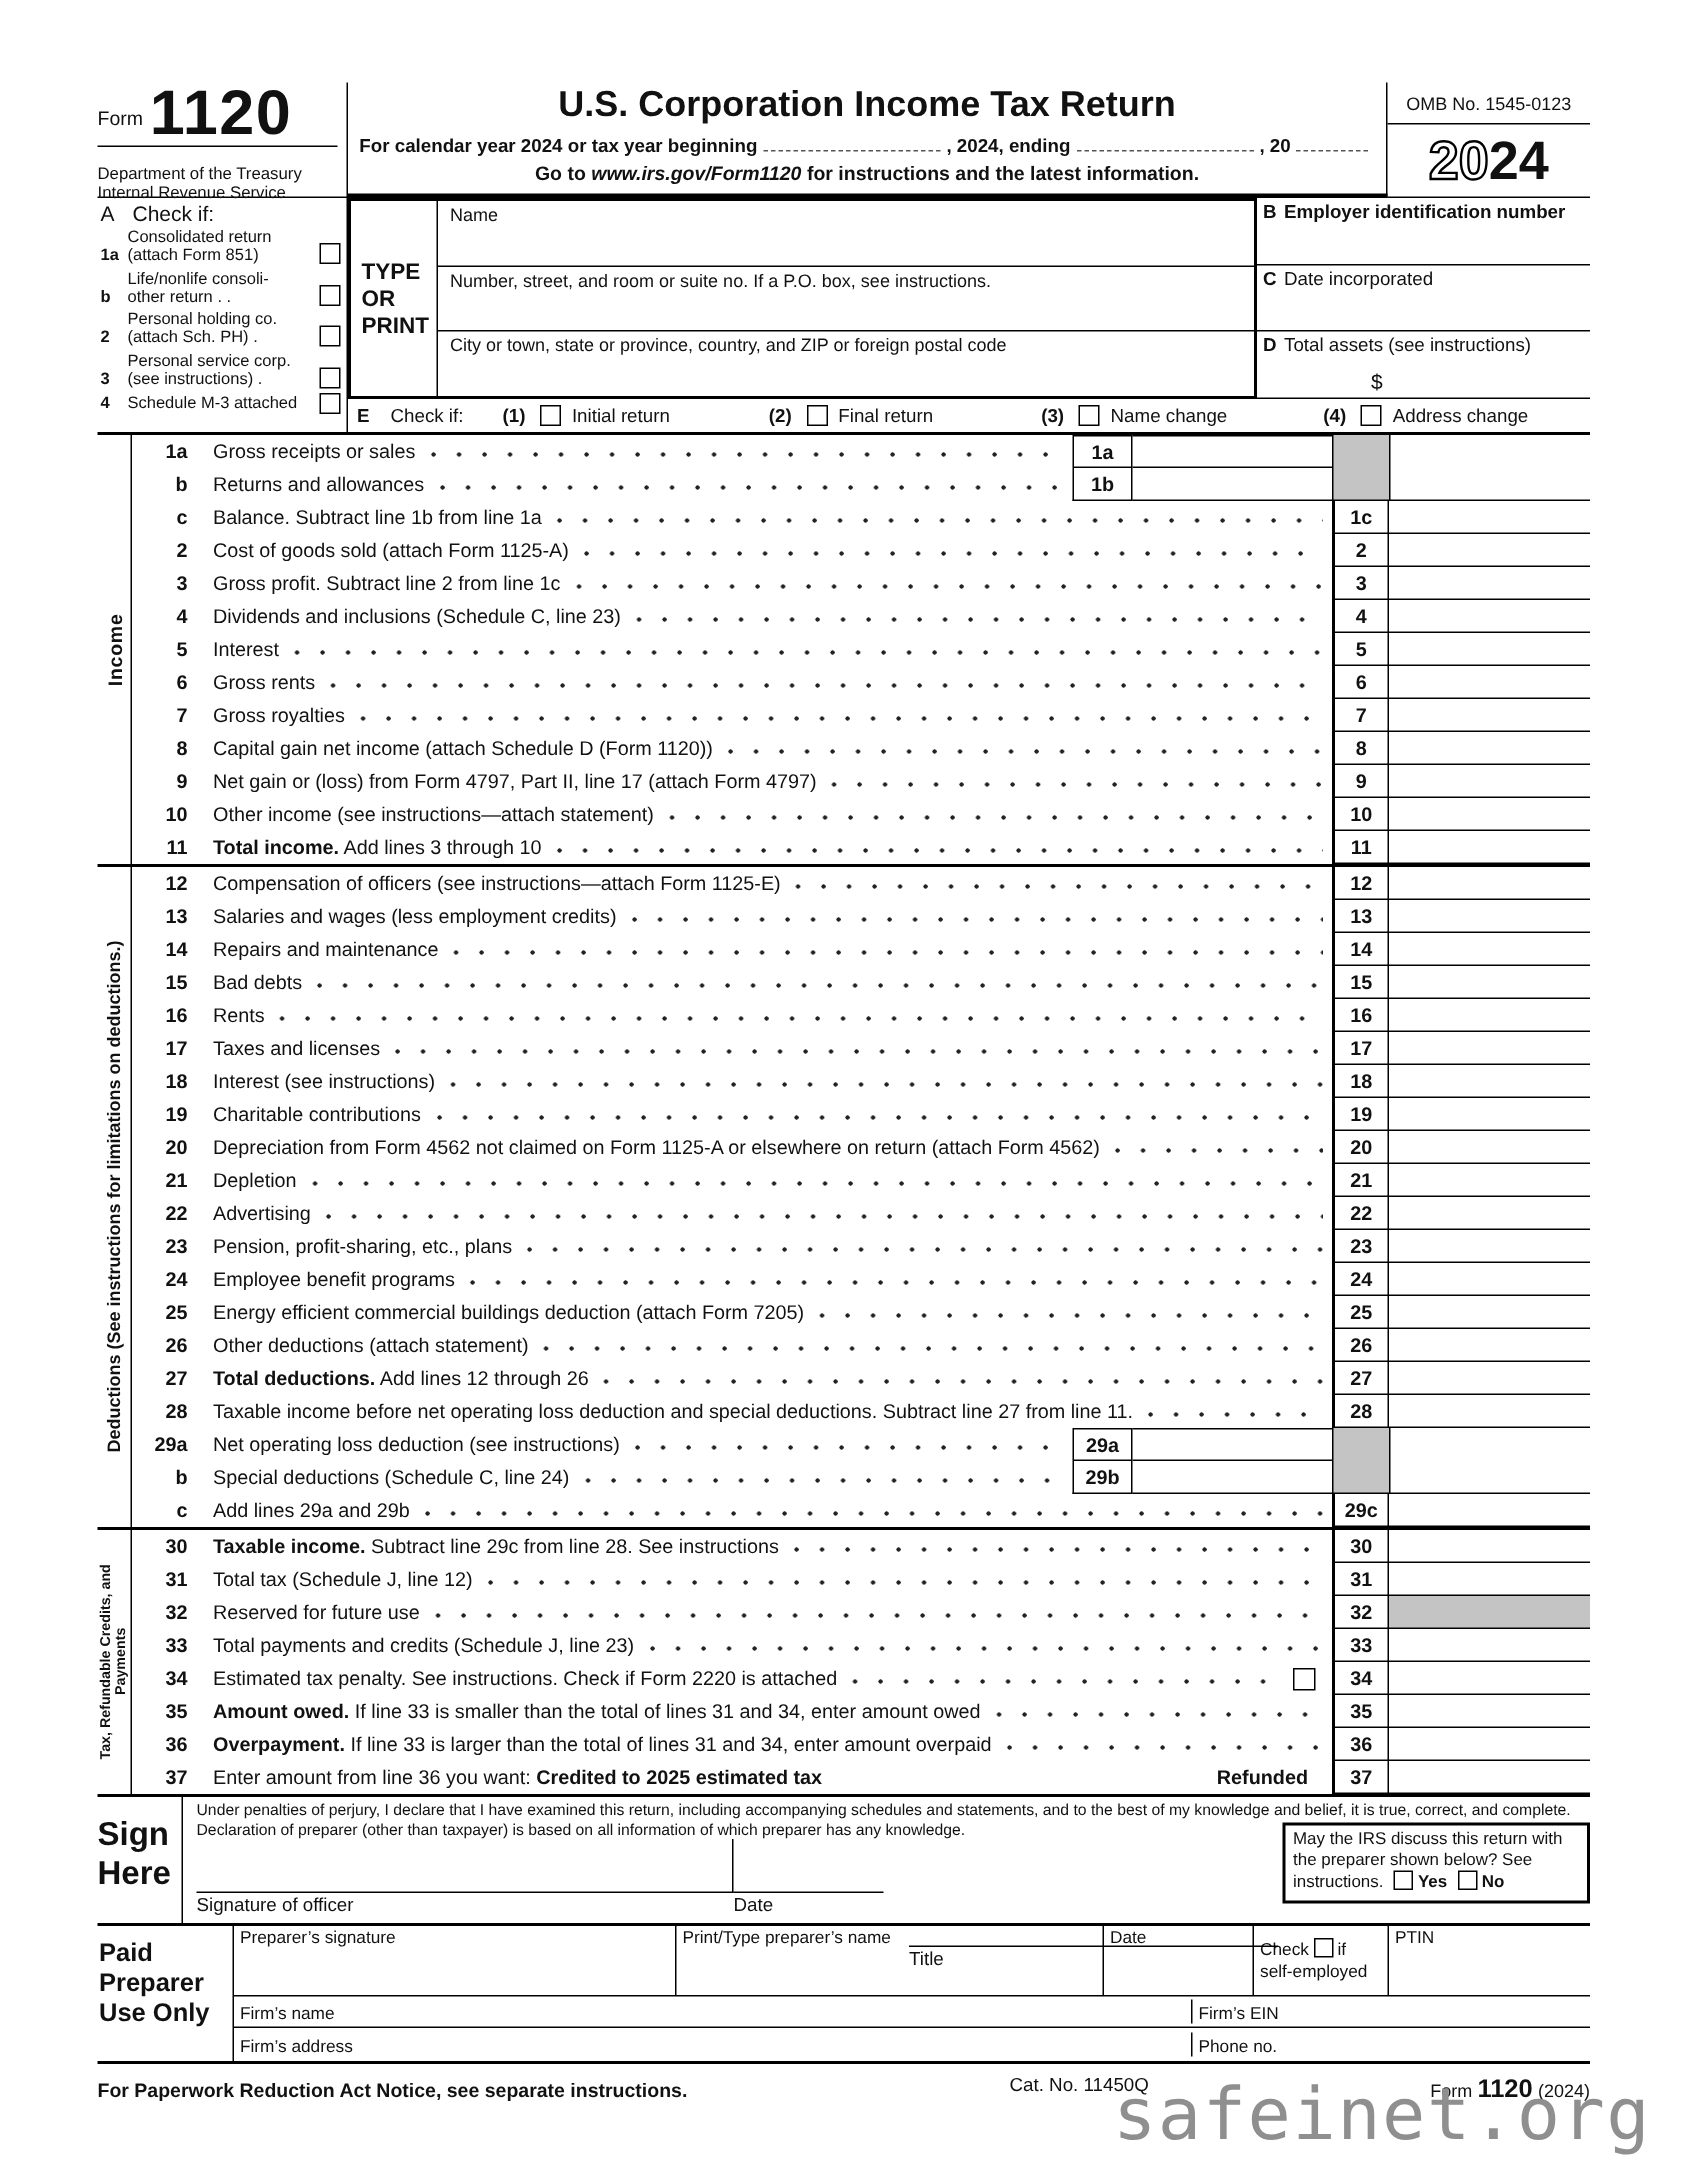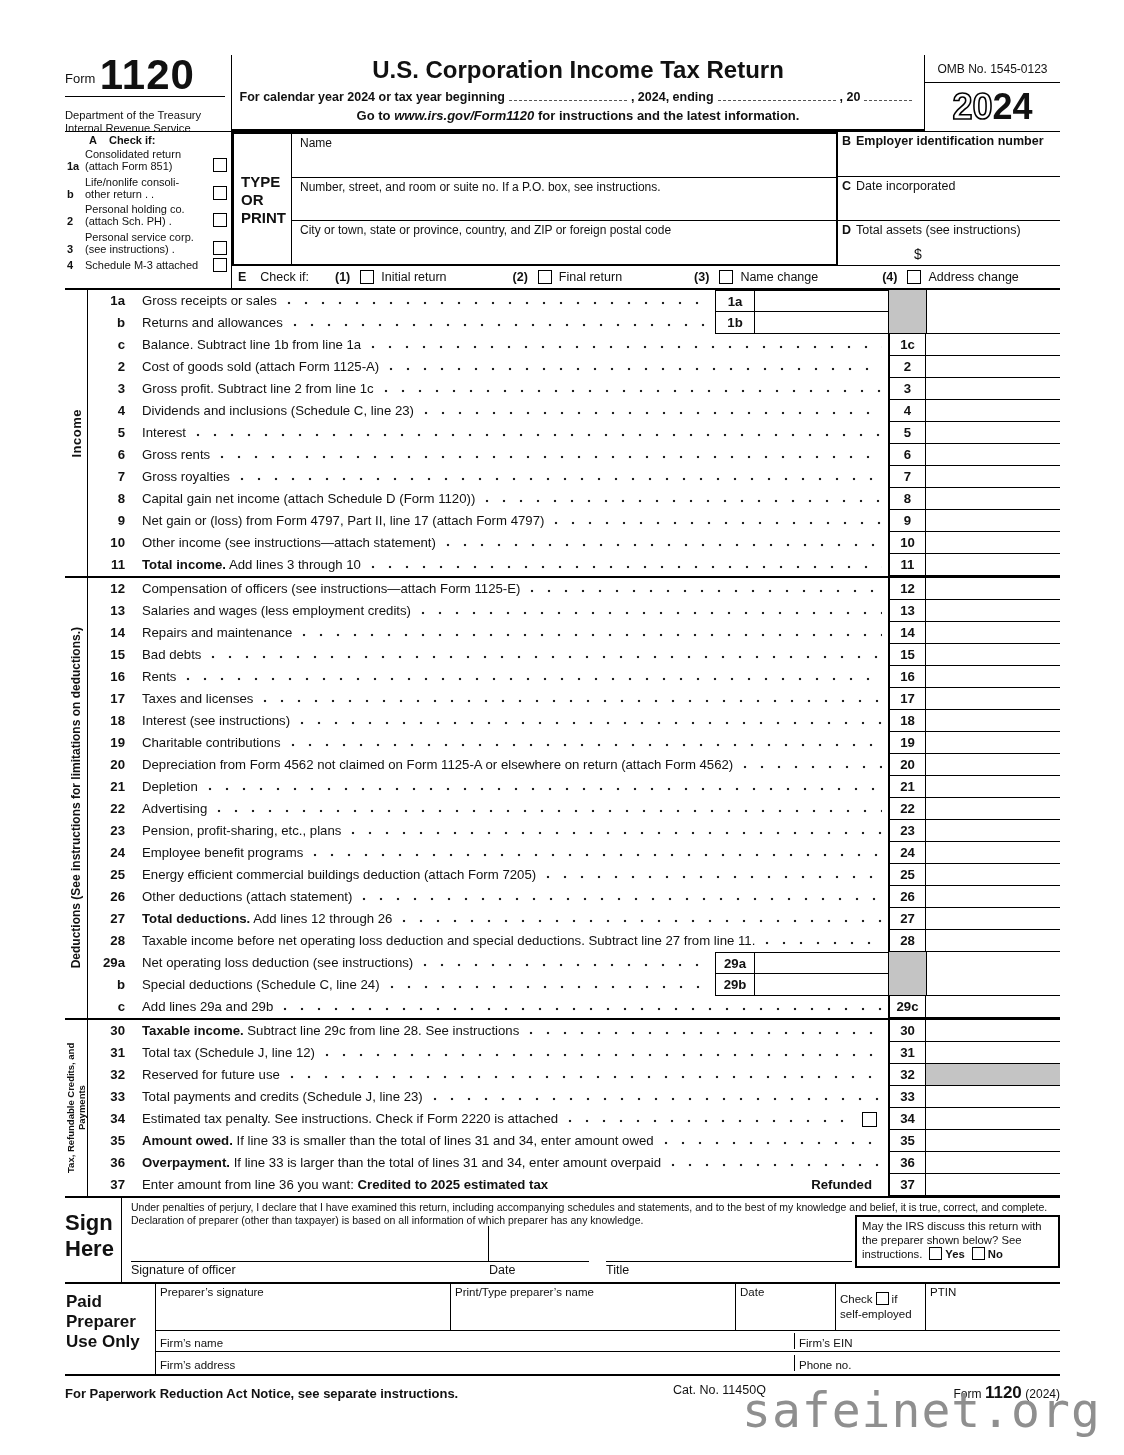--- a/index.html
+++ b/index.html
@@ -23,21 +23,21 @@
   .hdr-goto { font-size: 13px; font-weight: bold; margin-top: 4px; }
   .hdr-goto .url { font-style: italic; text-align: center; }
   .hdr-right { width: 135px; display: flex; flex-direction: column; border-bottom: 1px solid #000; }
   .omb { font-size: 12px; text-align: center; padding: 7px 2px 6px; border-bottom: 1px solid #000; }
   .year { flex: 1; display: flex; align-items: center; justify-content: center; font-size: 36px; font-weight: bold; line-height: 1; }
   .year-outline { color: #fff; -webkit-text-stroke: 1.6px #000; }
 
   
   .ids { display: flex; height: 156px; }
   .col-a { width: 167px; border-right: 1px solid #000; font-size: 11px; display: flex; flex-direction: column; padding: 2px 4px 0 2px; }
-  .a-head { font-size: 11px; font-weight: bold; margin-bottom: 2px; margin-left: 22px; }
+  .a-head { font-size: 14px; font-weight: normal; margin-bottom: 2px; }
   .a-head .a-letter { margin-right: 12px; }
   .a-item { display: flex; align-items: flex-end; margin-bottom: 3.5px; }
   .a-num { width: 18px; font-weight: bold; flex: none; }
   .a-text { flex: 1; line-height: 12px; }
   .a-item .cb { width: 14px; height: 14px; margin-left: 2px; }
   .a-item-last { margin-top: auto; margin-bottom: 4px; align-items: center; }
   .ids-right { flex: 1; display: flex; flex-direction: column; }
   .ids-top { display: flex; height: 134px; }
   .tp-block { flex: 1; border: 2.5px solid #000; display: flex; }
   .tp-label { width: 58px; border-right: 1px solid #000; display: flex; flex-direction: column; justify-content: center; padding-left: 7px; gap: 1px; font-size: 15px; font-weight: bold; }
@@ -90,21 +90,21 @@
 
   
   .sign { display: flex; height: 86px; border-bottom: 2.5px solid #000; position: relative; }
   .sign-label { width: 57px; flex: none; border-right: 1px solid #000; font-size: 22px; font-weight: bold; line-height: 26px; padding-top: 12px; }
   .sign-main { flex: 1; display: flex; flex-direction: column; padding: 3px 0 0 9px; }
   .perjury { font-size: 10.5px; line-height: 12.5px; max-width: 935px; }
   .sig-row { margin-top: auto; display: flex; font-size: 12.5px; height: 21px; }
   .sig-a { width: 358px; border-top: 1px solid #000; padding-top: 1px; }
   .sig-b { width: 100px; border-top: 1px solid #000; padding-top: 1px; position: relative; }
   .sig-b::before { content: ""; position: absolute; left: -1px; top: -36px; width: 1px; height: 36px; background: #000; }
-  .sig-c { width: 246px; border-top: 1px solid #000; padding-top: 1px; margin-left: 17px; }
+  .sig-c { width: 246px; border-top: 1px solid #000; padding-top: 1px; margin-left: 17px; margin-top: 36px; }
   .discuss { position: absolute; right: 0; top: 17px; width: 205px; border: 2.5px solid #000; font-size: 11.3px; line-height: 13.5px; padding: 3px 5px 4px; background: #fff; }
   .discuss .yn { font-weight: bold; }
   .d-cb { display: inline-block; width: 13px; height: 13px; border: 1.5px solid #000; vertical-align: -2px; margin: 0 3px 0 7px; }
 
   
   .prep { display: flex; height: 92px; border-bottom: 2.5px solid #000; }
   .prep-label { width: 90px; flex: none; font-size: 17px; font-weight: bold; line-height: 20px; padding: 8px 0 0 1px; }
   .prep-grid { flex: 1; display: flex; flex-direction: column; border-left: 1px solid #000; }
   .pr1 { display: flex; height: 48px; border-bottom: 1px solid #000; }
   .pcell { border-right: 1px solid #000; font-size: 11.5px; padding: 2px 4px; }

